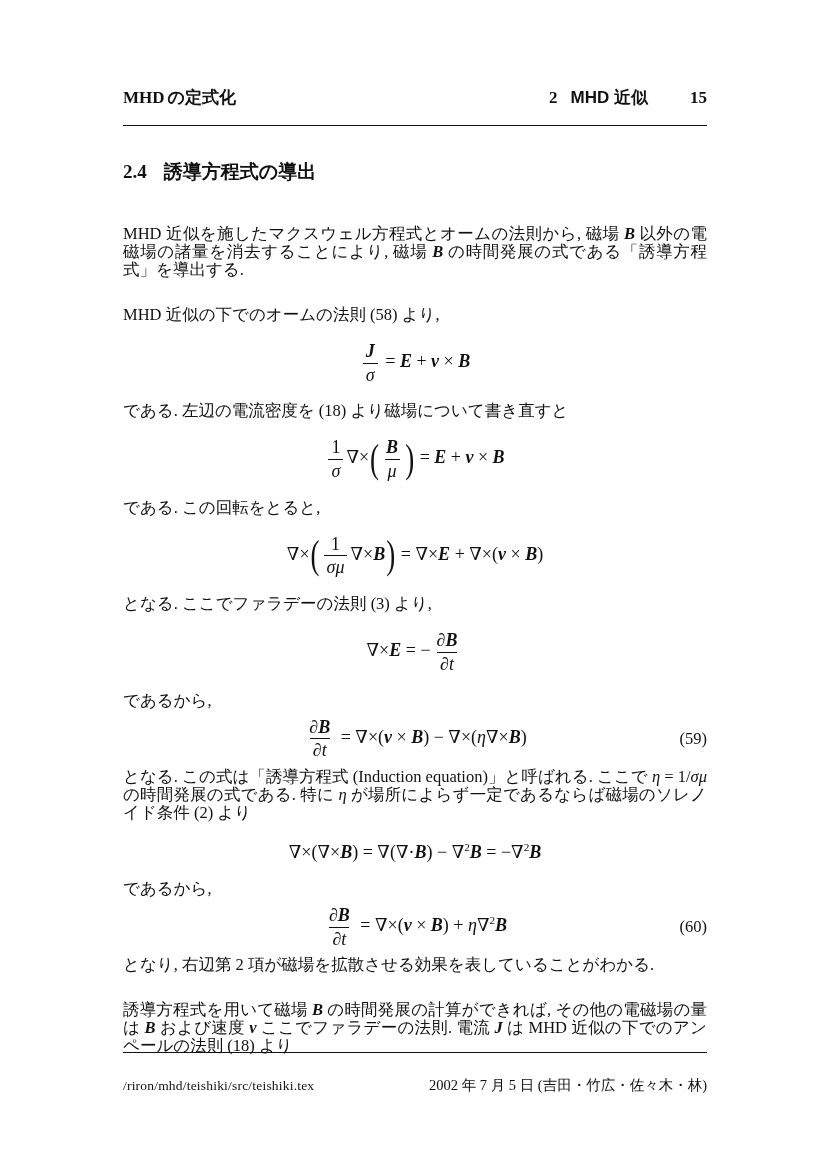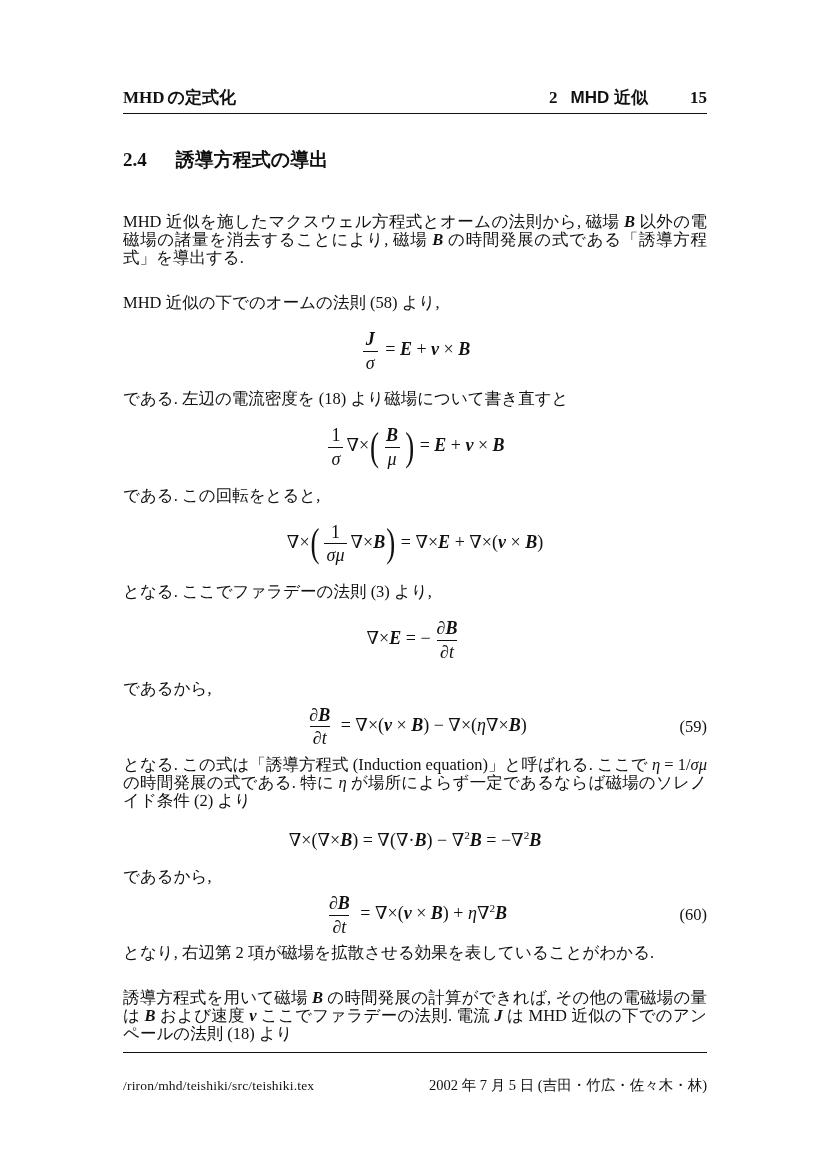--- a/index.html
+++ b/index.html
@@ -6,33 +6,33 @@
   .page{
     width:826px;height:1169px;background:#ffffff;color:#111;
     position:relative;box-sizing:border-box;
     padding:86px 119px 0 123px;overflow:hidden;
     font-family:"Liberation Serif","DejaVu Serif",serif;
   }
   
   .header{
     display:flex;justify-content:space-between;align-items:baseline;
     font-weight:bold;font-size:17px;
-    border-bottom:1.6px solid #111;padding-bottom:4px;
+    border-bottom:1.6px solid #111;padding-bottom:16px;
   }
   .h-left .jp,.h-right .sec-name,.sec-title{
     font-family:"Liberation Sans","DejaVu Sans",sans-serif;font-weight:bold;
   }
   .h-left .jp{margin-left:3px;}
   .h-right .sec-no{margin-right:13px;}
   .h-right .pg-no{margin-left:42px;}
   
   h2.section{
     margin:33px 0 40px;font-size:19px;font-weight:bold;color:#111;
   }
-  h2.section .sec-num{margin-right:29px;}
+  h2.section .sec-num{margin-right:17px;}
   
   .para{
     margin:0;font-size:16.5px;line-height:18px;text-align:justify;
     text-justify:inter-ideograph;
   }
   .para.gap{margin-top:27px;}
   .vec{font-weight:bold;font-style:italic;}
   .it{font-style:italic;}
   
   .eq{position:relative;text-align:center;margin:17px 0;font-size:18px;line-height:1.25;}

